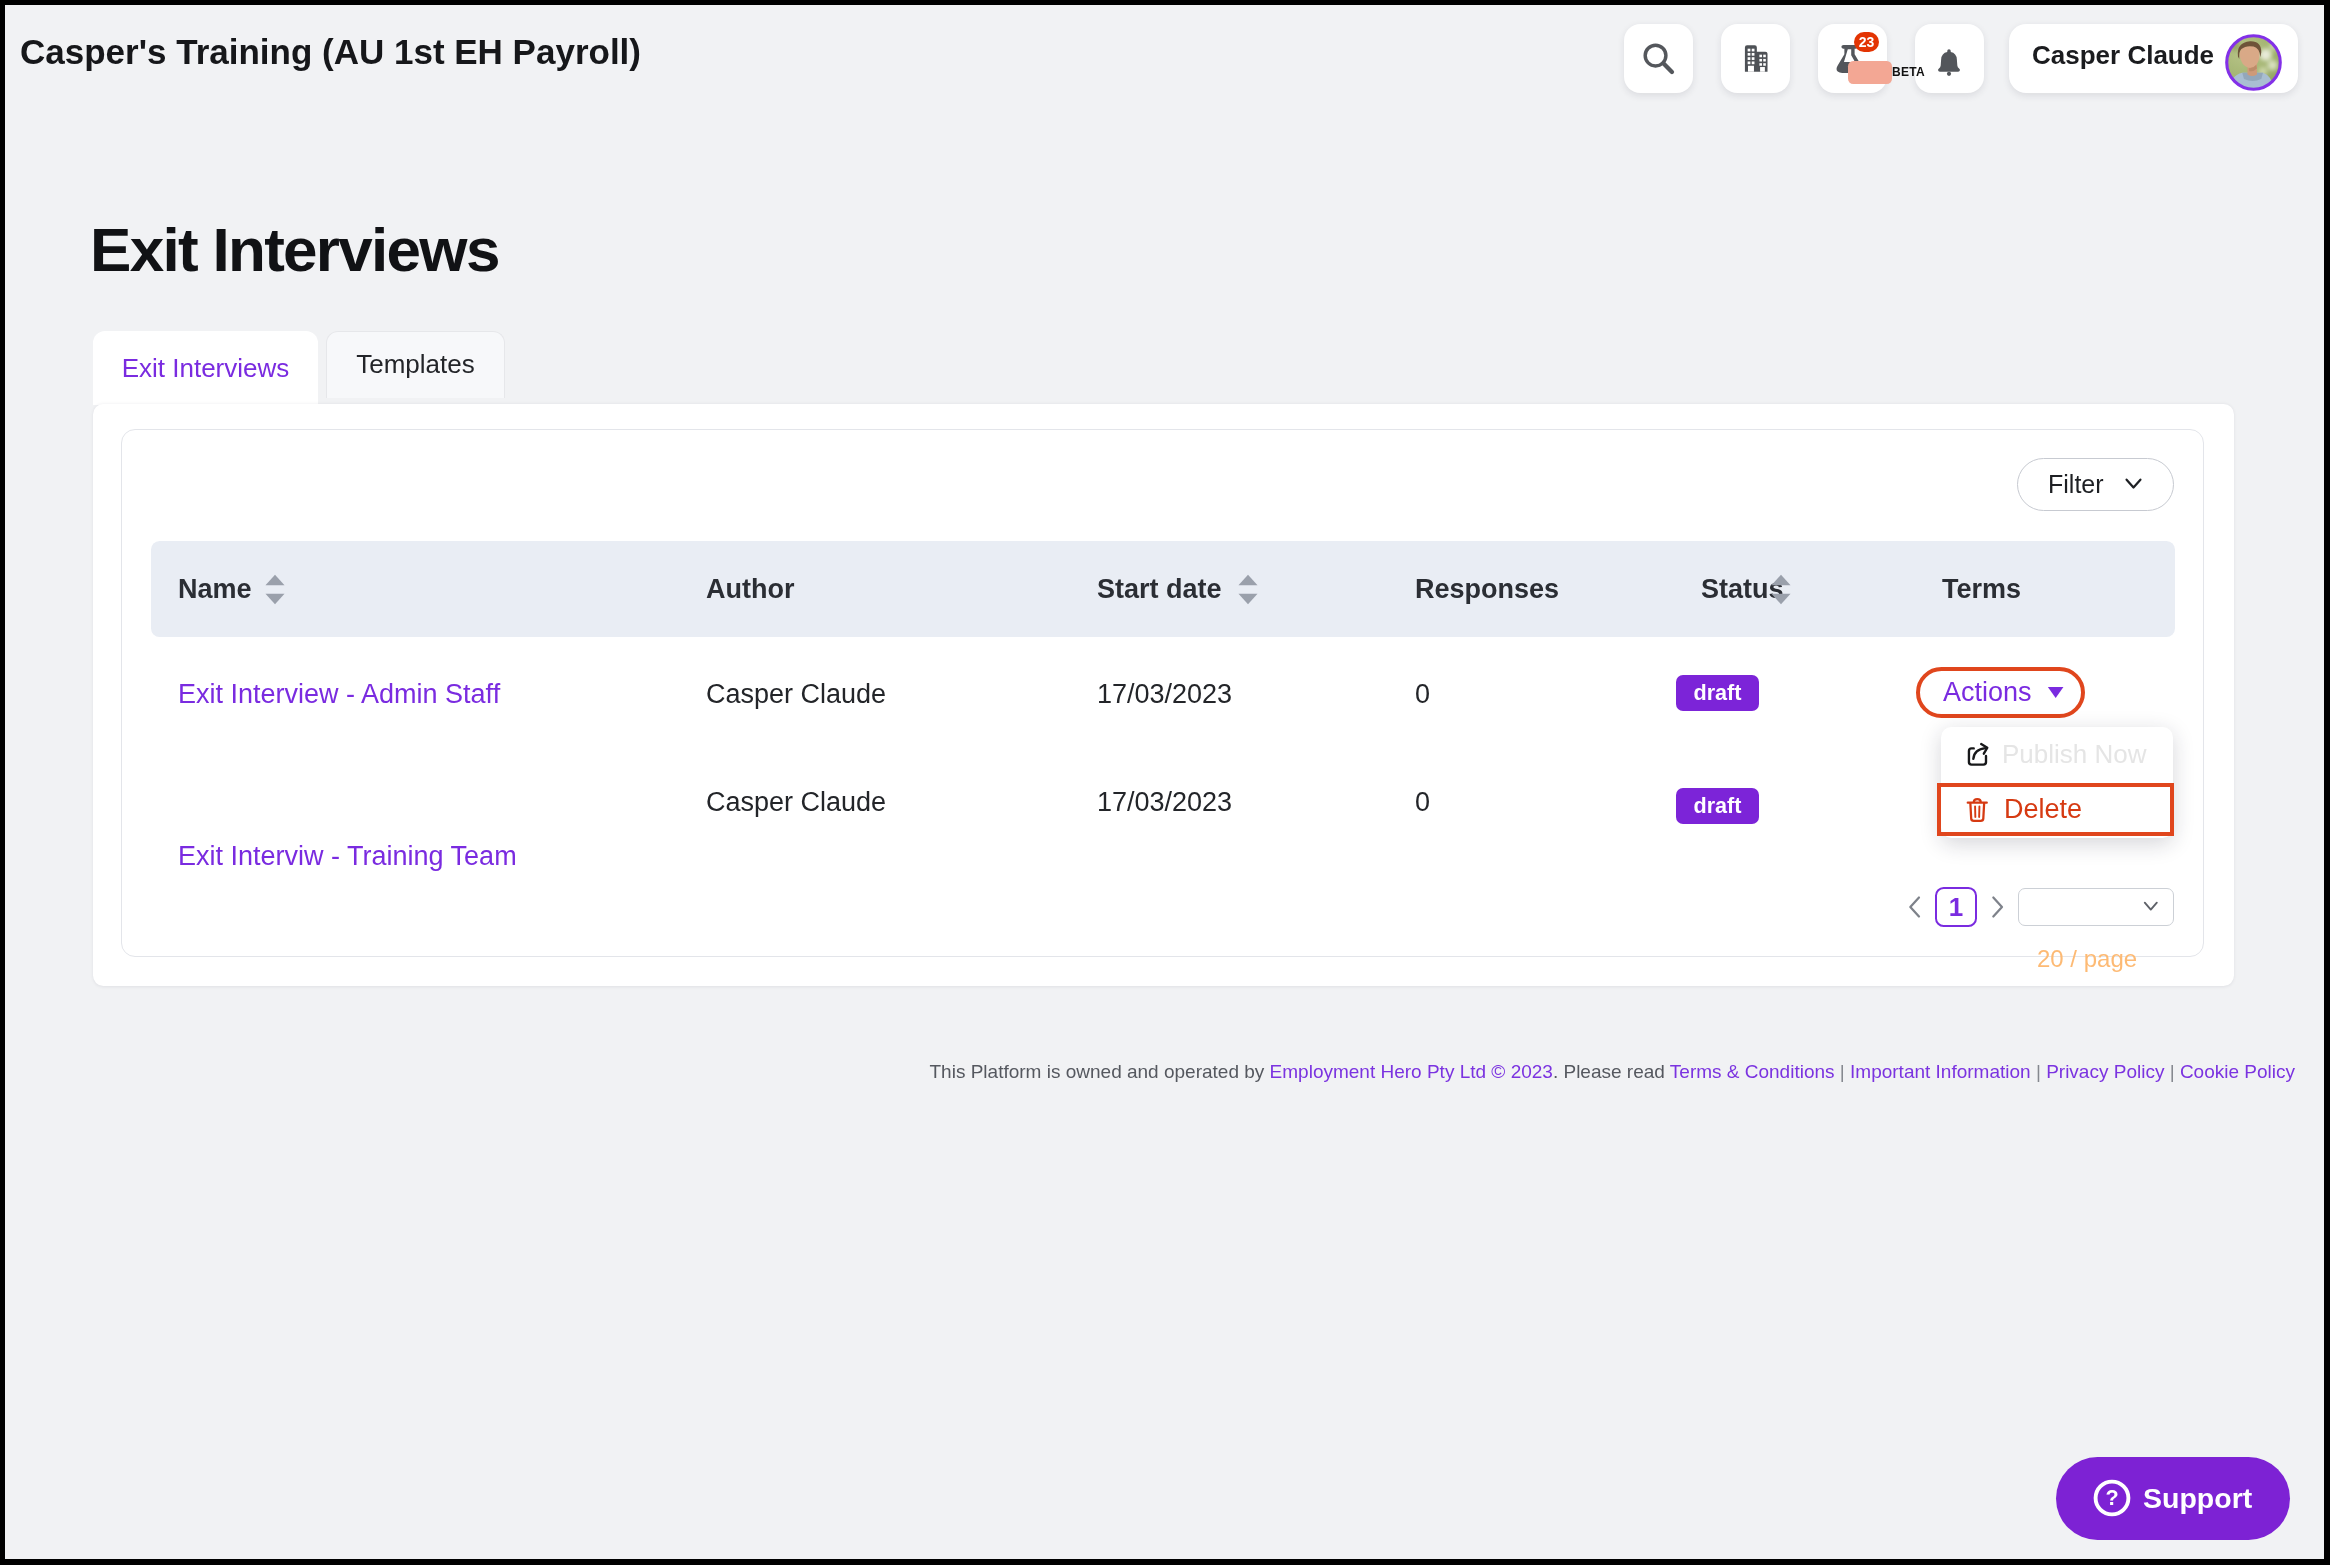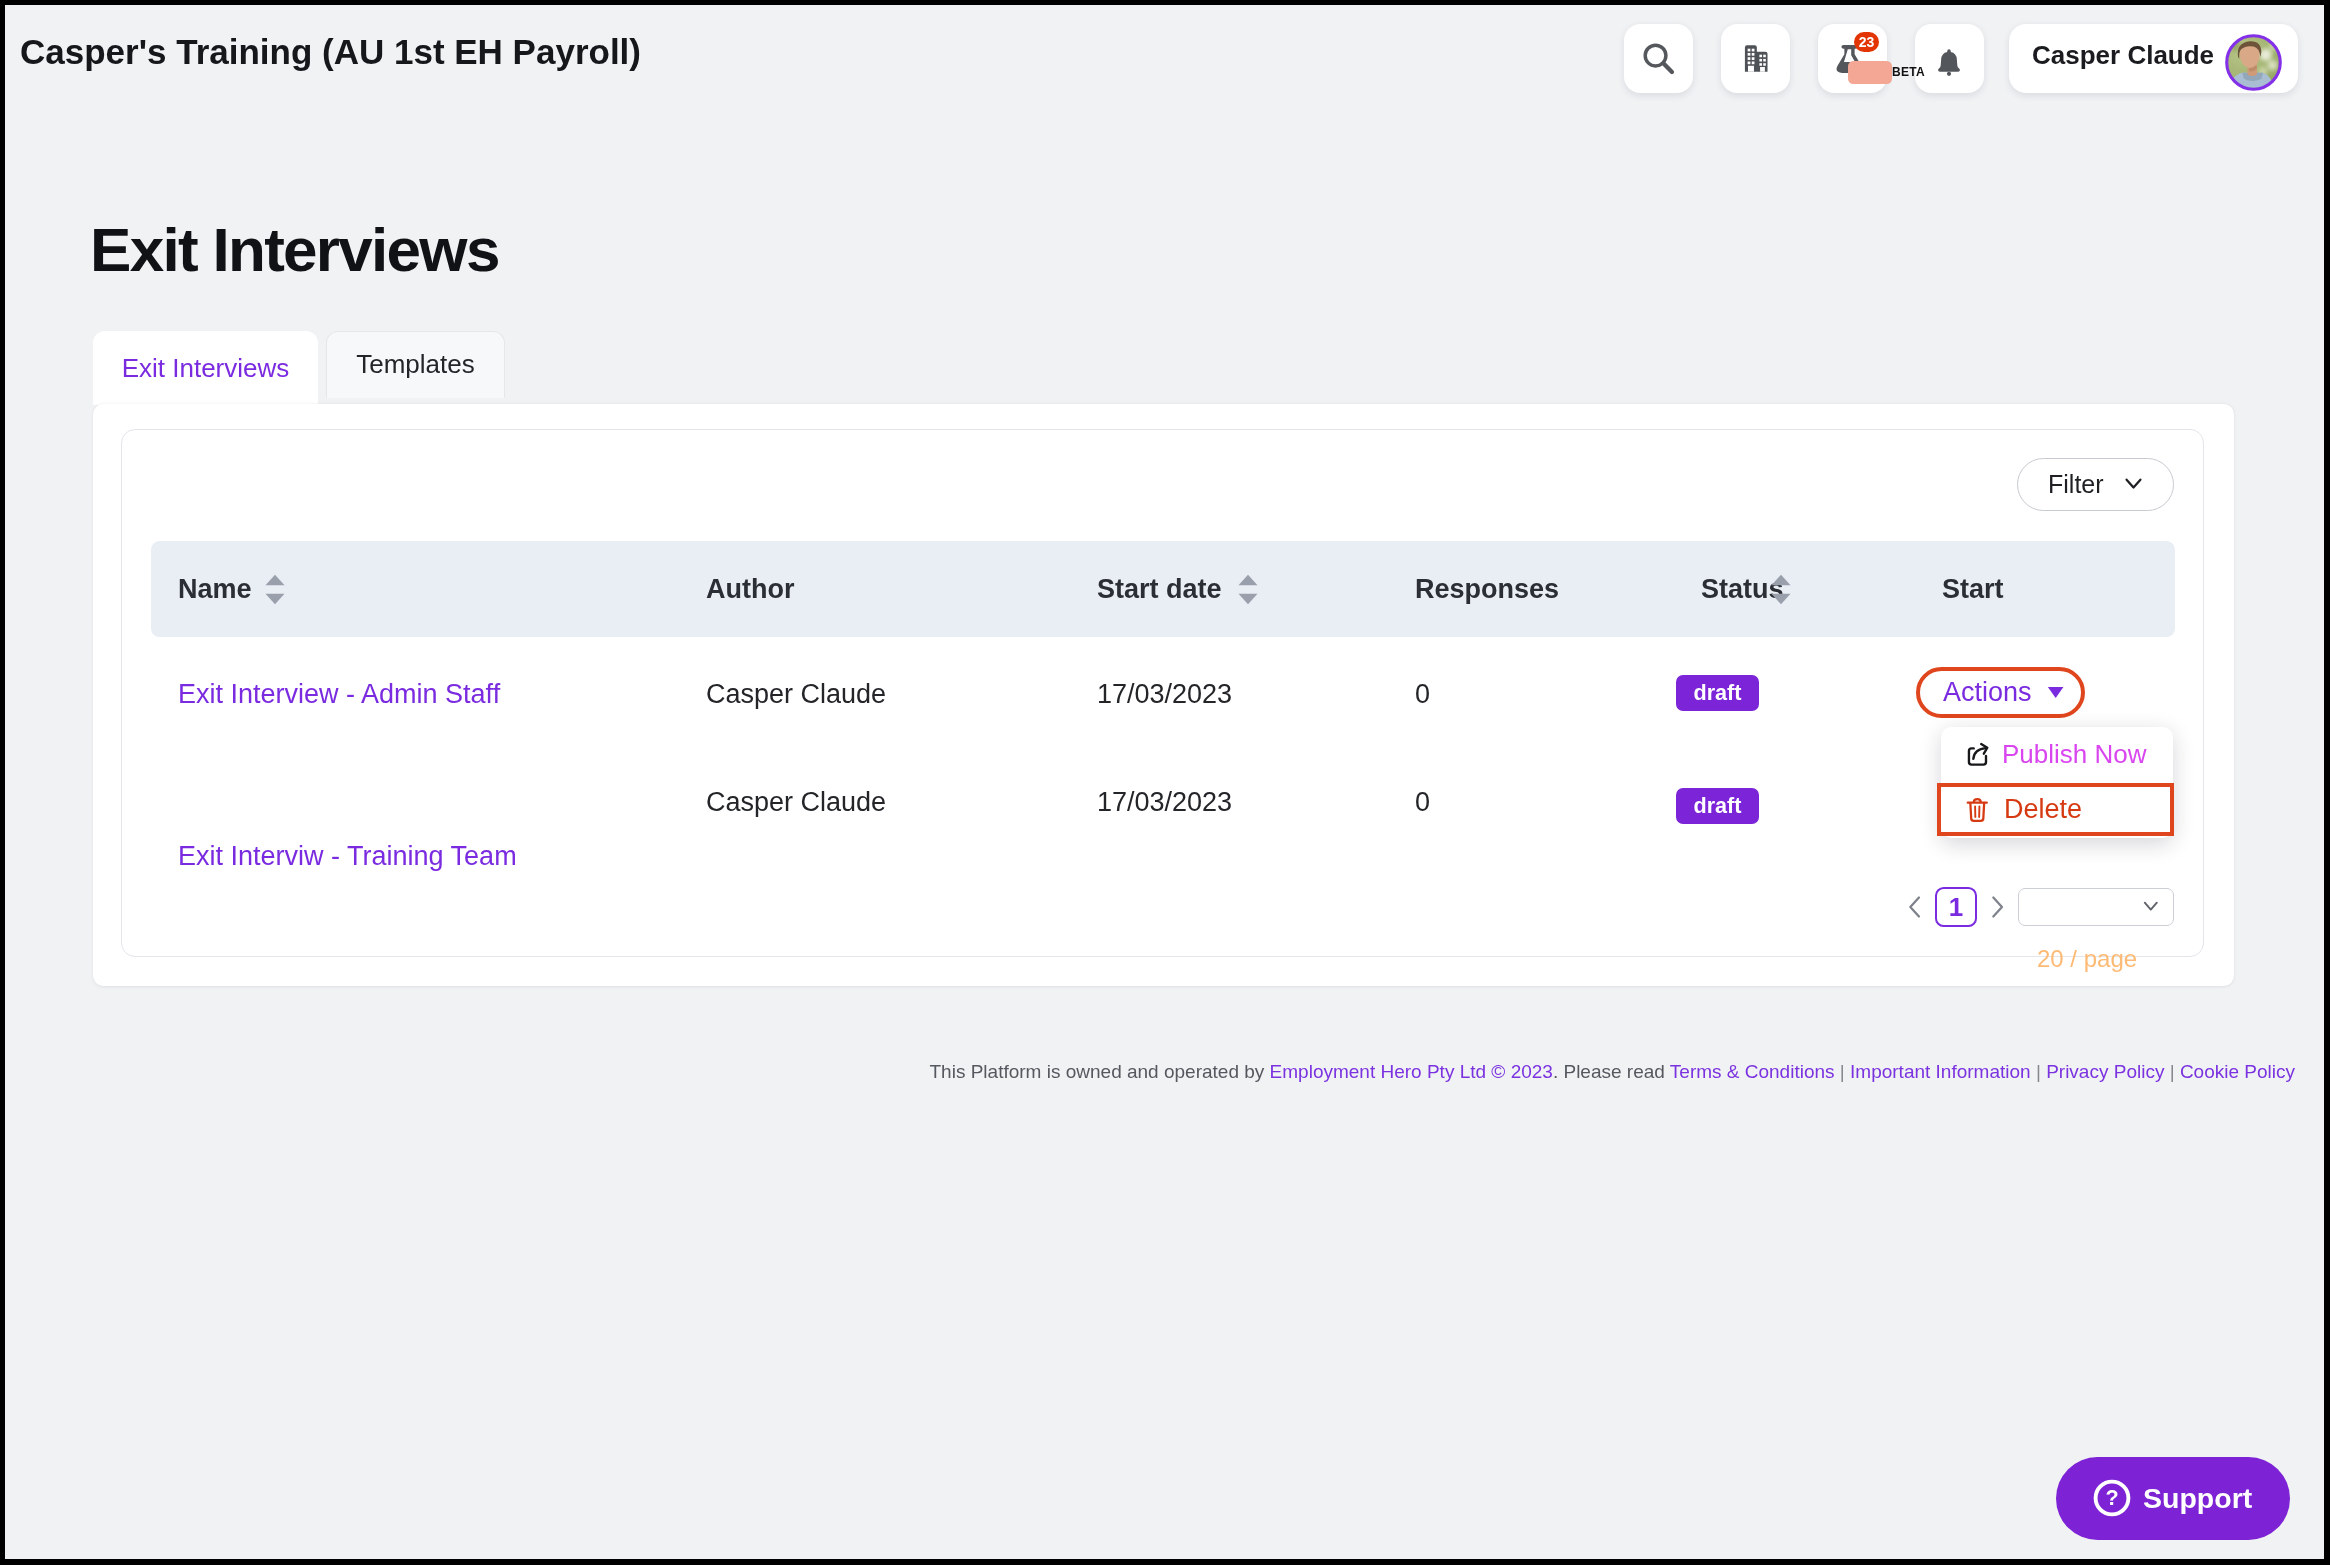--- a/index.html
+++ b/index.html
@@ -119,21 +119,21 @@
   <style>
     .th { top:541px; height:96px; line-height:96px; font-size:27px; font-weight:700; color:#2b2e34; position:absolute; }
     .td { font-size:27px; color:#232529; position:absolute; }
     .sort { position:absolute; }
   </style>
   <div class="th" style="left:178px;">Name</div>
   <div class="th" style="left:706px;">Author</div>
   <div class="th" style="left:1097px;">Start date</div>
   <div class="th" style="left:1415px;">Responses</div>
   <div class="th" style="left:1677px;margin-left:24px;">Status</div>
-  <div class="th" style="left:1942px;">Start</div>
+  <div class="th" style="left:1942px;">Terms</div>
   <svg class="sort" style="left:262px; top:573px;" width="26" height="33" viewBox="0 0 30 38">
     <path d="M15 2 L26 14 L4 14 Z" fill="#9aa0ab"></path>
       <path d="M15 36 L26 24 L4 24 Z" fill="#9aa0ab"></path>
   </svg>
   <svg class="sort" style="left:1235px; top:573px;" width="26" height="33" viewBox="0 0 30 38">
     <path d="M15 2 L26 14 L4 14 Z" fill="#9aa0ab"></path>
       <path d="M15 36 L26 24 L4 24 Z" fill="#9aa0ab"></path>
   </svg>
   <svg class="sort" style="left:1768px; top:573px;" width="26" height="33" viewBox="0 0 30 38">
     <path d="M15 2 L26 14 L4 14 Z" fill="#9aa0ab"></path>
@@ -157,21 +157,21 @@
   <div class="td" style="left:1097px; top:787px;">17/03/2023</div>
   <div class="td" style="left:1415px; top:787px;">0</div>
   <div class="abs" style="left:1676px; top:788px; width:83px; height:36px; background:#7c24d8; border-radius:7px; color:#fff; font-size:21.6px; font-weight:700; text-align:center; line-height:36px;">draft</div>
 
   <div class="abs" style="left:1941px; top:727px; width:232px; height:111px; background:#fff; border-radius:10.4px; box-shadow:0 5.2px 21px rgba(30,30,50,0.18);"></div>
   <svg class="abs" style="left:1965px; top:741px;" width="28" height="28" viewBox="0 0 32 32" fill="none">
     <path d="M10 8.5 L7.5 8.5 Q4.5 8.5 4.5 11.5 L4.5 24 Q4.5 27 7.5 27 L21 27 Q24 27 24 24 L24 17" stroke="#17181a" stroke-width="2.7" stroke-linecap="round" stroke-linejoin="round"></path>
     <path d="M9.5 20.5 Q10.5 9.5 23.5 8.2" stroke="#17181a" stroke-width="2.7" stroke-linecap="round"></path>
     <path d="M18.5 3.5 L25.5 7.7 L21.5 14.5" stroke="#17181a" stroke-width="2.7" stroke-linecap="round" stroke-linejoin="round"></path>
   </svg>
-  <div class="abs" style="left:2002px; top:727px; height:55px; line-height:55px; font-size:26px; color:#d946ef;text-align:center;">Publish Now</div>
+  <div class="abs" style="left:2002px; top:727px; height:55px; line-height:55px; font-size:26px; color:#e5e5e5;text-align:center;">Publish Now</div>
 
   <div class="abs" style="left:1937px; top:783px; width:237px; height:53px; border:4.3px solid #e0461d;"></div>
   <svg class="abs" style="left:1966px; top:797px;" width="22.5" height="26" viewBox="0 0 26 30" fill="none">
     <path d="M2 6.5 L24 6.5" stroke="#d63a12" stroke-width="2.6" stroke-linecap="round"></path>
     <path d="M9 6 Q9 2.5 13 2.5 Q17 2.5 17 6" stroke="#d63a12" stroke-width="2.6" fill="none"></path>
     <path d="M5 6.5 L6 25 Q6.2 27.5 9 27.5 L17 27.5 Q19.8 27.5 20 25 L21 6.5" stroke="#d63a12" stroke-width="2.6" fill="none" stroke-linejoin="round"></path>
     <path d="M10.5 11 L10.8 23 M15.5 11 L15.2 23" stroke="#d63a12" stroke-width="2.2" stroke-linecap="round"></path>
   </svg>
   <div class="abs" style="left:2004px; top:783px; height:53px; line-height:53px; font-size:27px; color:#d63a12;">Delete</div>
 

